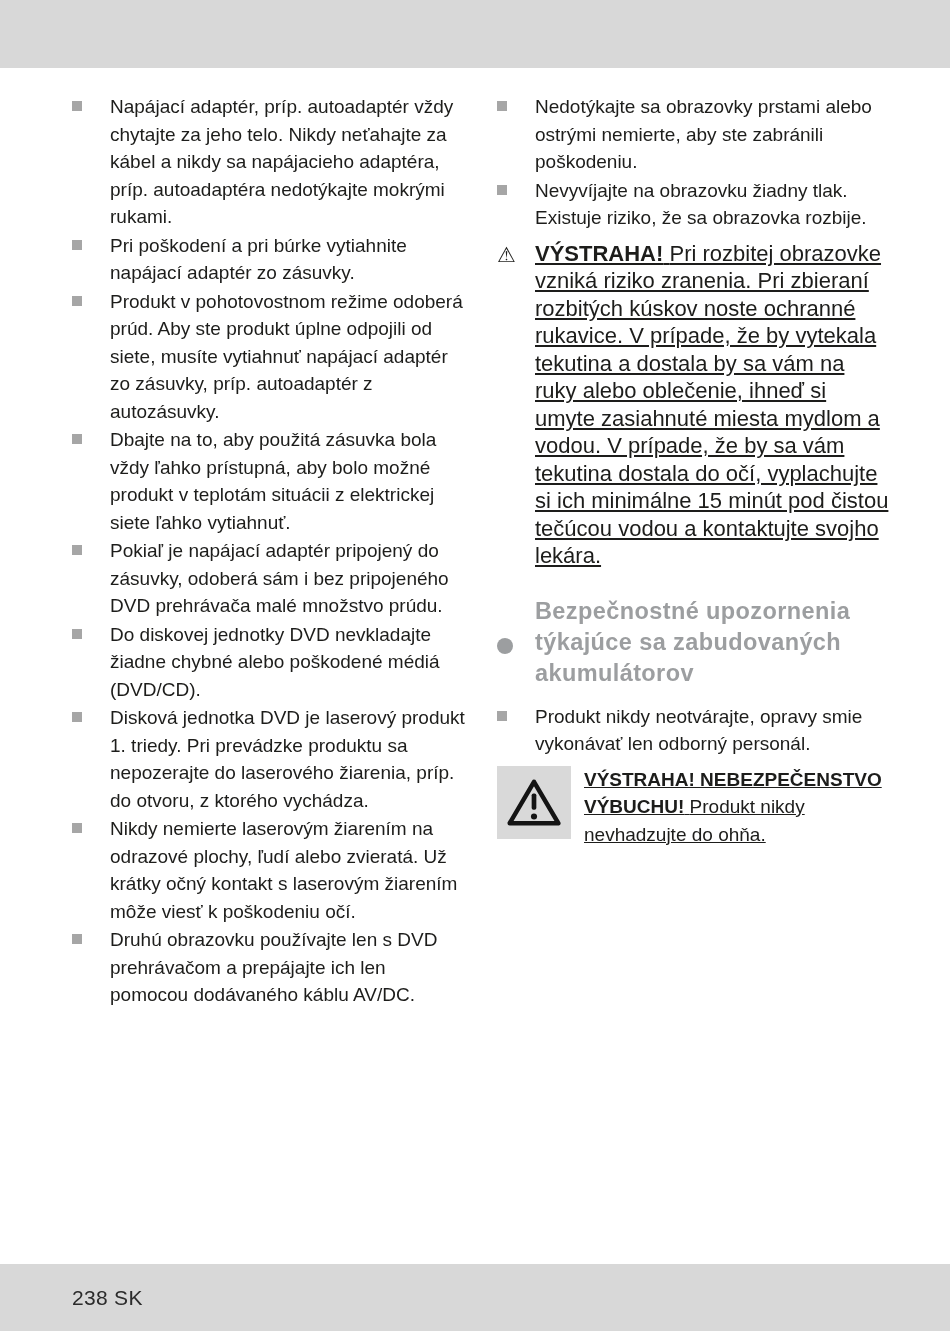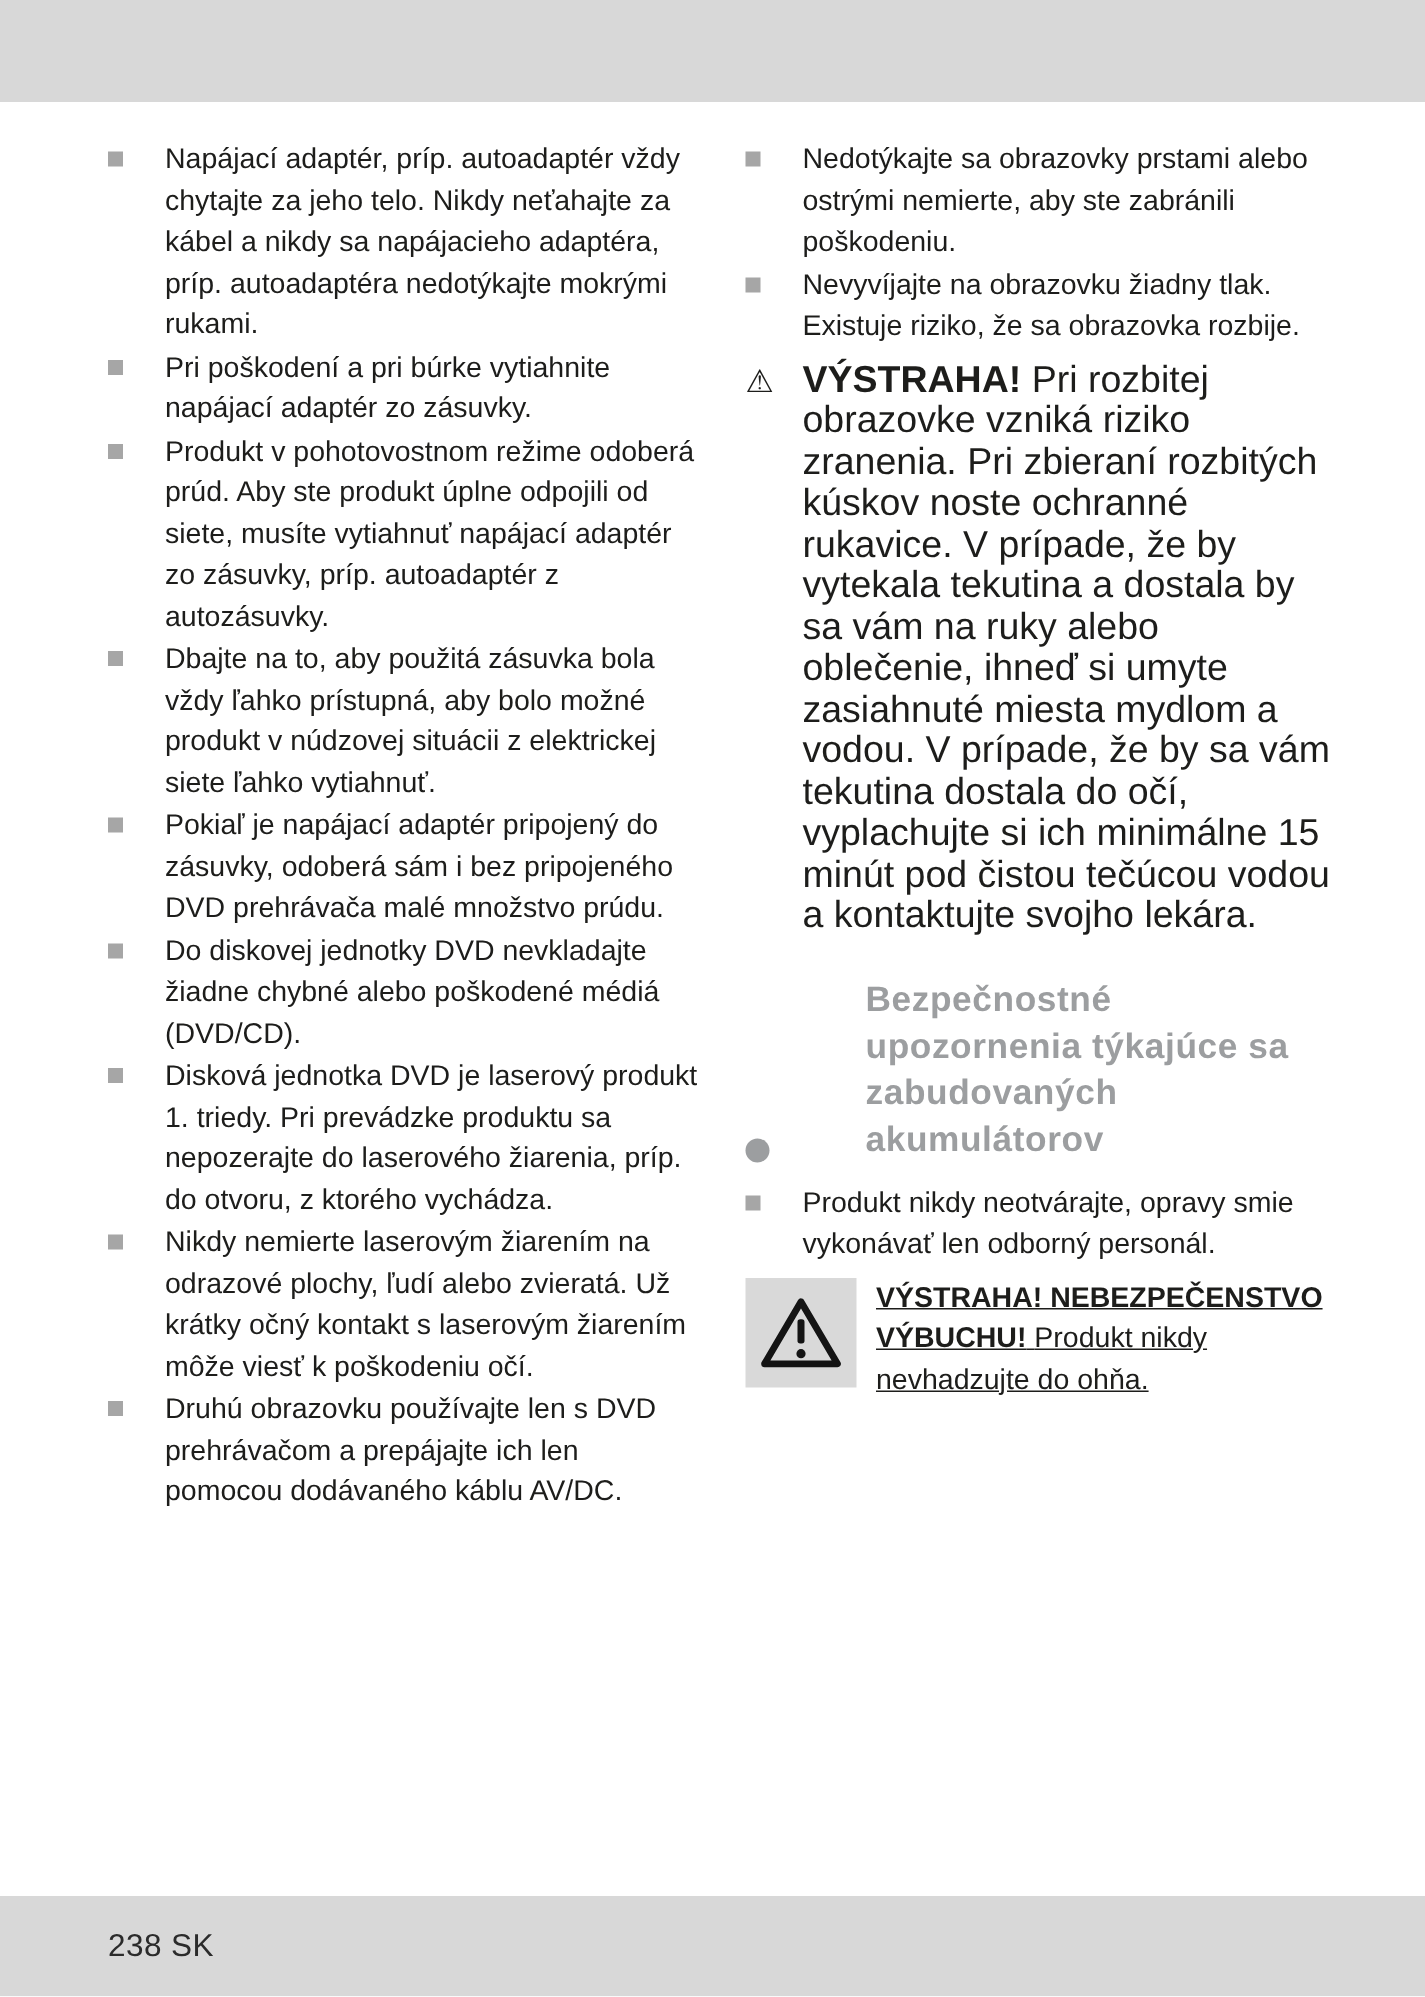--- a/index.html
+++ b/index.html
@@ -51,26 +51,26 @@
   .warn-inline{
     display:flex;align-items:flex-start;
     margin-top:8px;margin-bottom:2px;
   }
   .warn-inline-icon{
     flex:0 0 auto;width:38px;
     font-size:21px;line-height:27px;color:#1d1d1b;
     margin-top:1px;
   }
   .warn-inline-body{
-    flex:1 1 auto;font-size:25px;line-height:27.5px;
+    flex:1 1 auto;font-size:22px;line-height:27.5px;text-decoration:underline;
   }
   .bold{font-weight:bold;}
   .section-heading-row{
-    display:flex;align-items:flex-end;
-    margin-top:26px;margin-bottom:14px;gap:42px;
+    display:flex;align-items:center;
+    margin-top:26px;margin-bottom:14px;
   }
   .section-bullet{
     flex:0 0 auto;
     width:16px;height:16px;border-radius:50%;
     background:#9c9ea0;
     margin-top:7px;margin-right:22px;
   }
   .section-heading{
     flex:1 1 auto;
     font-size:23.5px;line-height:31px;
@@ -113,21 +113,21 @@
           <div class="bullet-item">
             <span class="bullet-marker"></span>
             <span class="bullet-text">Pri poškodení a pri búrke vytiahnite napájací adaptér zo zásuvky.</span>
           </div>
           <div class="bullet-item">
             <span class="bullet-marker"></span>
             <span class="bullet-text">Produkt v pohotovostnom režime odoberá prúd. Aby ste produkt úplne odpojili od siete, musíte vytiahnuť napájací adaptér zo zásuvky, príp. autoadaptér z autozásuvky.</span>
           </div>
           <div class="bullet-item">
             <span class="bullet-marker"></span>
-            <span class="bullet-text">Dbajte na to, aby použitá zásuvka bola vždy ľahko prístupná, aby bolo možné produkt v núdzovej situácii z elektrickej siete ľahko vytiahnuť.</span>
+            <span class="bullet-text">Dbajte na to, aby použitá zásuvka bola vždy ľahko prístupná, aby bolo možné produkt v teplotám situácii z elektrickej siete ľahko vytiahnuť.</span>
           </div>
           <div class="bullet-item">
             <span class="bullet-marker"></span>
             <span class="bullet-text">Pokiaľ je napájací adaptér pripojený do zásuvky, odoberá sám i bez pripojeného DVD prehrávača malé množstvo prúdu.</span>
           </div>
           <div class="bullet-item">
             <span class="bullet-marker"></span>
             <span class="bullet-text">Do diskovej jednotky DVD nevkladajte žiadne chybné alebo poškodené médiá (DVD/CD).</span>
           </div>
           <div class="bullet-item">

